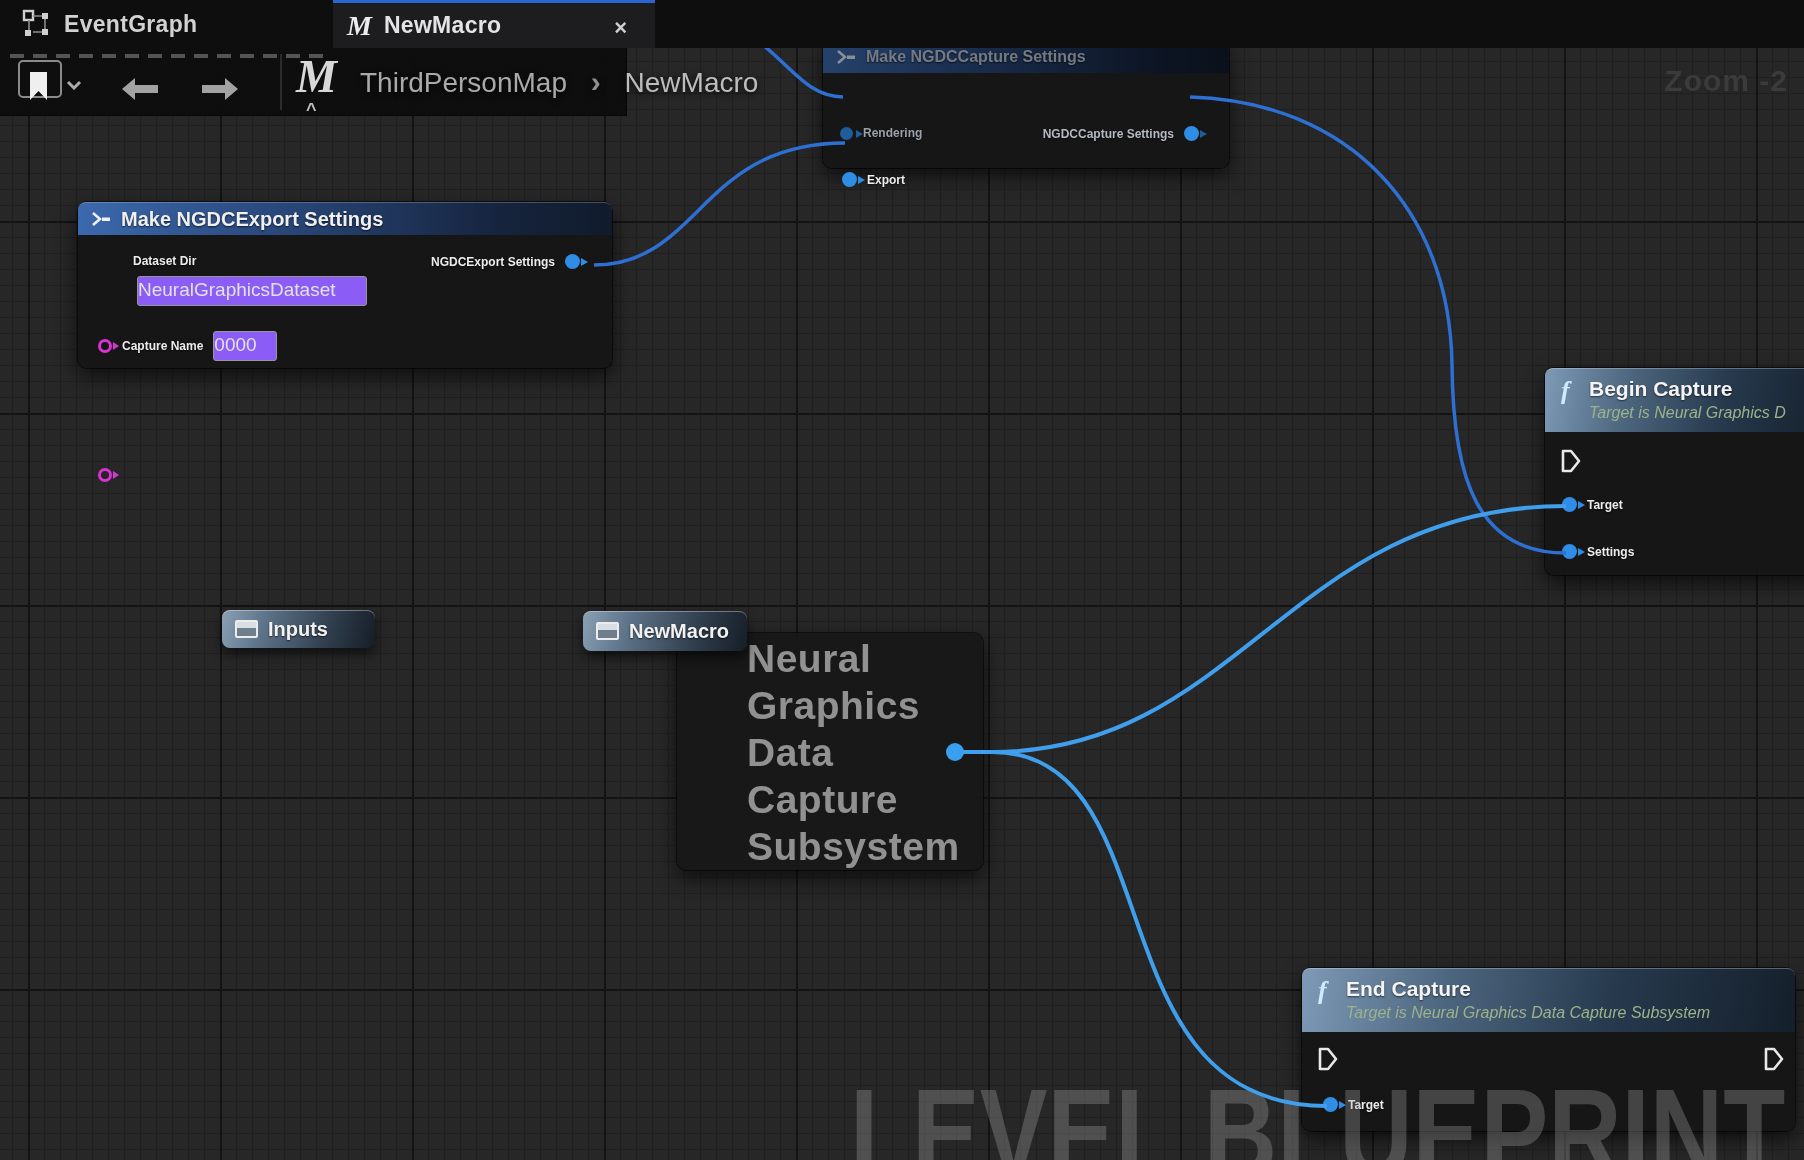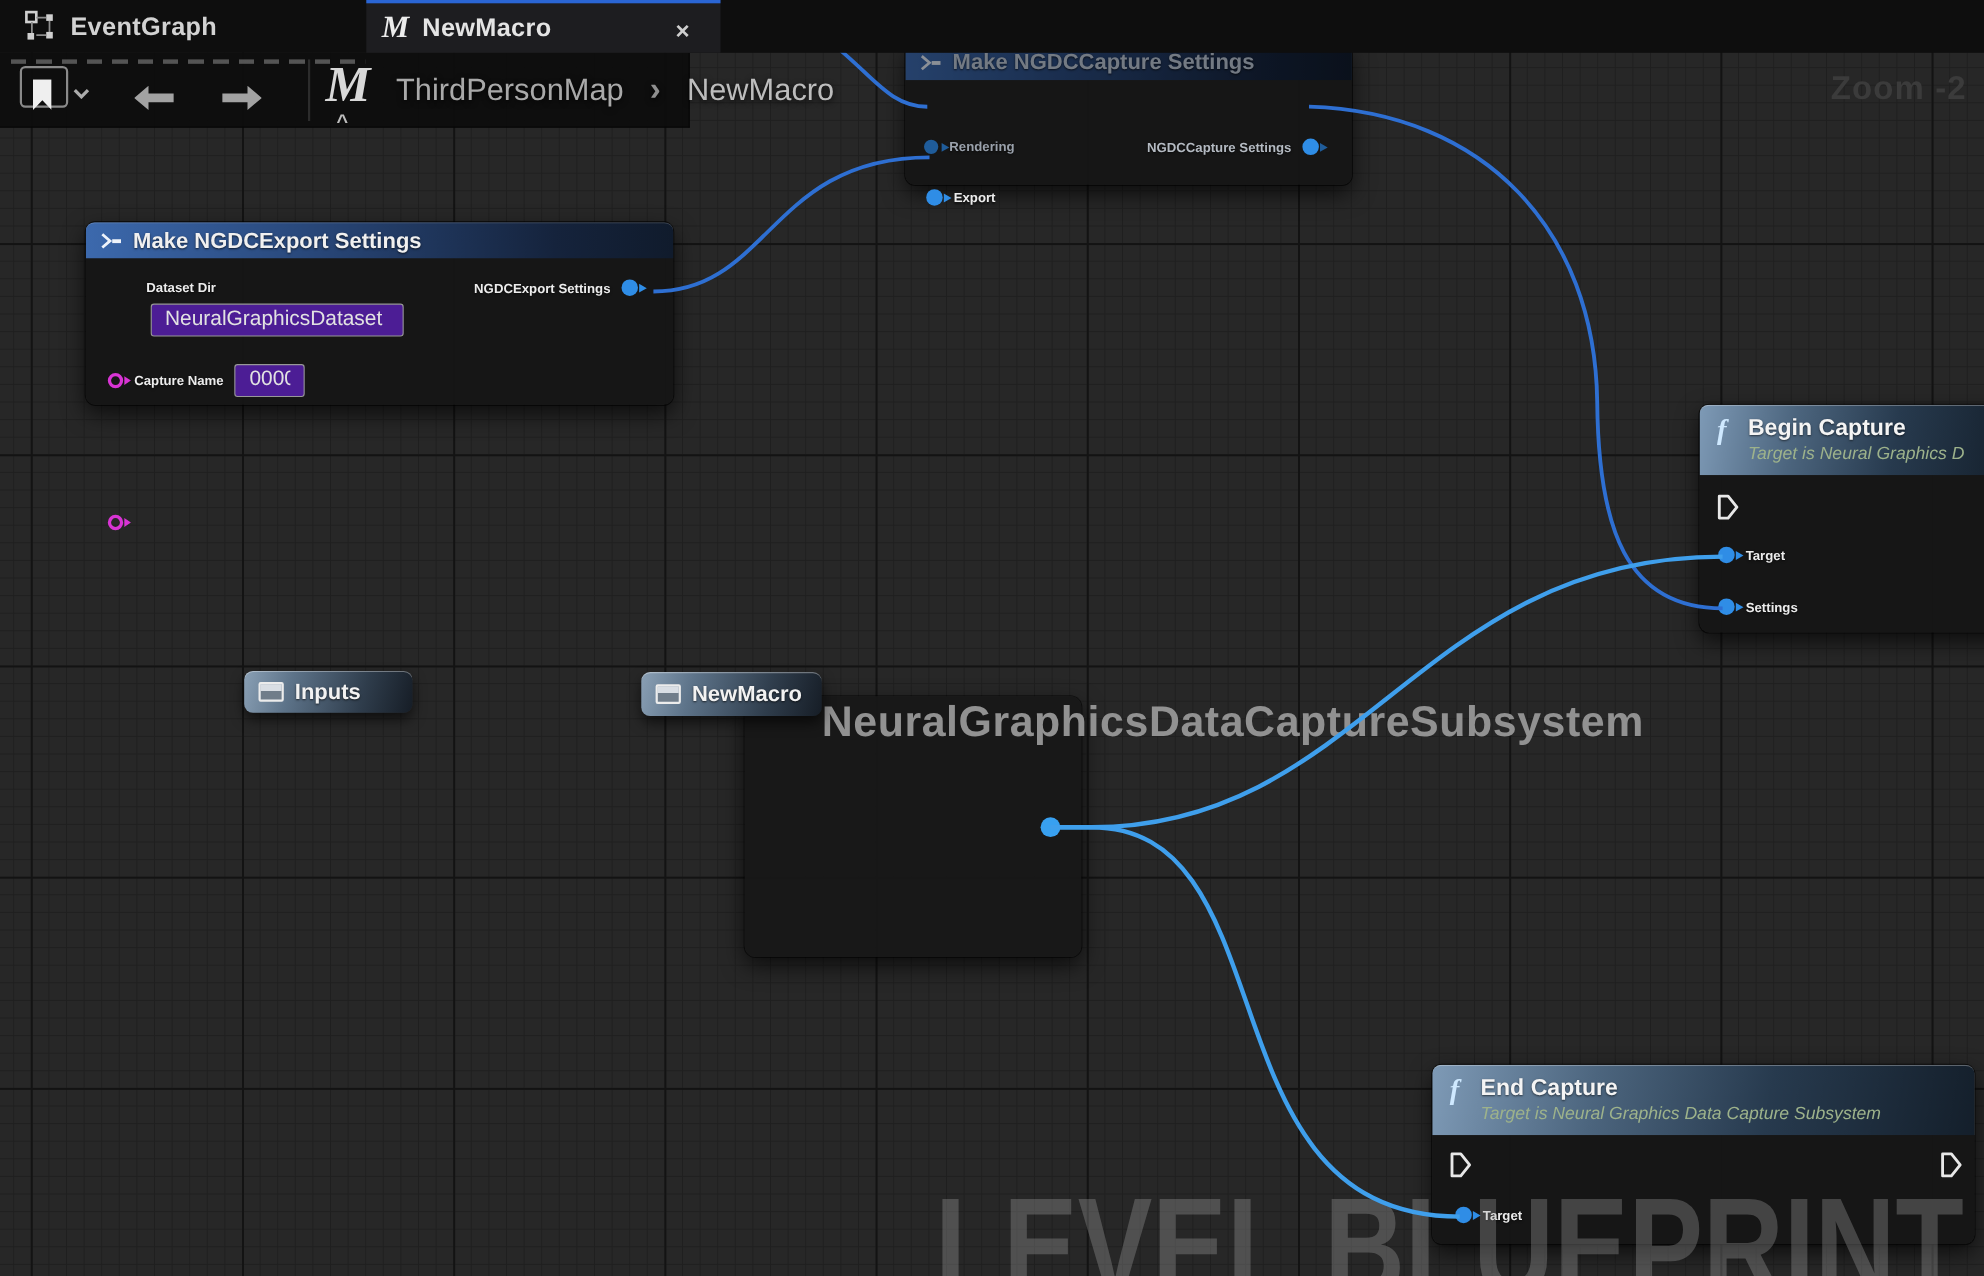--- a/index.html
+++ b/index.html
@@ -59,22 +59,22 @@
   .ntitle-text { color:#f0f0f0; font-size:20px; font-weight:bold; text-shadow:0 1px 2px rgba(0,0,0,.7); white-space:nowrap; }
   .pin-row { position:absolute; display:flex; align-items:center; gap:10px; white-space:nowrap; }
   .pin-label { color:#ececec; font-size:12px; font-weight:bold; text-shadow:0 1px 2px rgba(0,0,0,.6); }
   .pin-dot { width:15px; height:15px; border-radius:50%; position:relative; flex:none; }
   .pin-dot.blue { background:#2f8de6; }
   .pin-dot.blue::after { content:""; position:absolute; left:16px; top:3.5px; border-left:7px solid #2f8de6;
     border-top:4px solid transparent; border-bottom:4px solid transparent; }
   .pin-ring { width:14px; height:14px; border-radius:50%; border:3.5px solid #d834d4; position:relative; flex:none; }
   .pin-ring::after { content:""; position:absolute; left:12px; top:0px; border-left:6px solid #d834d4;
     border-top:4px solid transparent; border-bottom:4px solid transparent; }
-  .valbox { border:1px solid #989898; border-radius:3px; background:#4c1d95; color:#e2e2e2;
-    font-size:19px; padding:1px 12px 3px; line-height:24px; }
+  .valbox { border:1px solid #989898; border-radius:3px; background:#8b5cf6; color:#e2e2e2;
+    font-size:19px; padding:1px 0 3px; line-height:24px; }
 
   
   .ntitle-fn { background:linear-gradient(100deg,#7e9ab6 0%,#4c657e 30%,#273a4e 62%,#141f2b 100%); height:64px;
     border-radius:8px 8px 0 0; display:block; padding:8px 0 0 16px; border-top:1px solid rgba(255,255,255,.3); }
   .fn-icon { font-family:"Liberation Serif",serif; font-style:italic; font-weight:bold; color:#cfe9ff; font-size:26px;
     position:absolute; left:16px; top:8px; }
   .fn-title { color:#f4f4f4; font-size:21px; font-weight:bold; margin-left:28px; text-shadow:0 1px 2px rgba(0,0,0,.6); }
   .fn-sub { color:#9db28b; font-size:16px; font-style:italic; margin-left:28px; margin-top:3px; white-space:nowrap; }
 
   .execpin { flex:none; }
@@ -84,21 +84,21 @@
     background:linear-gradient(105deg,#8aa0b5 0%,#5d7389 28%,#2f3d4c 70%,#161d26 100%);
     box-shadow:0 6px 12px rgba(0,0,0,.6), inset 0 1px 0 rgba(255,255,255,.35);
     display:flex; align-items:center; gap:10px; padding:0 18px 0 13px; }
   .tunnel-icon { width:23px; height:18px; border:2px solid #ececec; border-radius:2px;
     background:linear-gradient(#d9dee4 45%,#707d8a 45%); flex:none; }
   .tunnel-label { color:#f2f2f2; font-size:20px; font-weight:bold; text-shadow:0 1px 2px rgba(0,0,0,.7); }
 
   
   .subsys { position:absolute; left:677px; top:633px; width:306px; height:237px; background:rgba(24,24,24,.97);
     border-radius:10px; box-shadow:0 8px 20px rgba(0,0,0,.65), 0 0 0 1px rgba(0,0,0,.55); z-index:3;
-    display:flex; justify-content:space-between; padding-left:70px; }
+    display:flex; flex-direction:column; justify-content:flex-end; padding-left:70px; }
   .subsys-line { color:#919191; font-size:39px; font-weight:bold; line-height:47px; letter-spacing:.5px; }
   .subsys-pin { position:absolute; left:946px; top:743px; width:18px; height:18px; border-radius:50%; background:#38a0f0; z-index:4; }
 
   
   .dim-title { filter:brightness(.62); }
   .dim-row .pin-label { color:#9aa1ab; }
   .dim-row .pin-dot.blue { background:#1f5c9a; }
   .dim-row .pin-dot.blue::after { border-left-color:#1f5c9a; }
 
   .watermark { position:absolute; left:850px; top:1070px; z-index:5; color:rgba(168,168,168,.32);
@@ -122,21 +122,21 @@
 
     <path d="M 955 752 L 992 752 C 1175 752 1090 1106 1327 1106" fill="none" stroke="#3f9fec" stroke-width="4"></path>
   </svg>
 
   <div class="node" style="left:823px; top:40px; width:406px; height:128px; z-index:2;">
     <div class="ntitle ntitle-struct dim-title">
       <svg width="22" height="16">
           <path d="M3 2 l7 6 -7 6" stroke="#dfe7f2" stroke-width="2.5" fill="none"></path>
           <rect x="12" y="6.5" width="8" height="3.5" fill="#dfe7f2"></rect>
         </svg>
-      <span class="ntitle-text" style="font-size:20px; color:#b9c4d4;">Make NGDCCapture Settings</span>
+      <span class="ntitle-text" style="font-size:16px; color:#b9c4d4;">Make NGDCCapture Settings</span>
     </div>
     <div class="pin-row dim-row" style="left:17px; top:86px;">
       <span class="pin-dot blue" style="width:13px;height:13px;"></span>
       <span class="pin-label">Rendering</span>
     </div>
     <div class="pin-row dim-row" style="right:30px; top:86px;">
       <span class="pin-label" style="color:#b4bac2;">NGDCCapture Settings</span>
       <span class="pin-dot blue" style="background:#2f8de6;"></span>
     </div>
     <div class="pin-row" style="left:19px; top:132px;">

